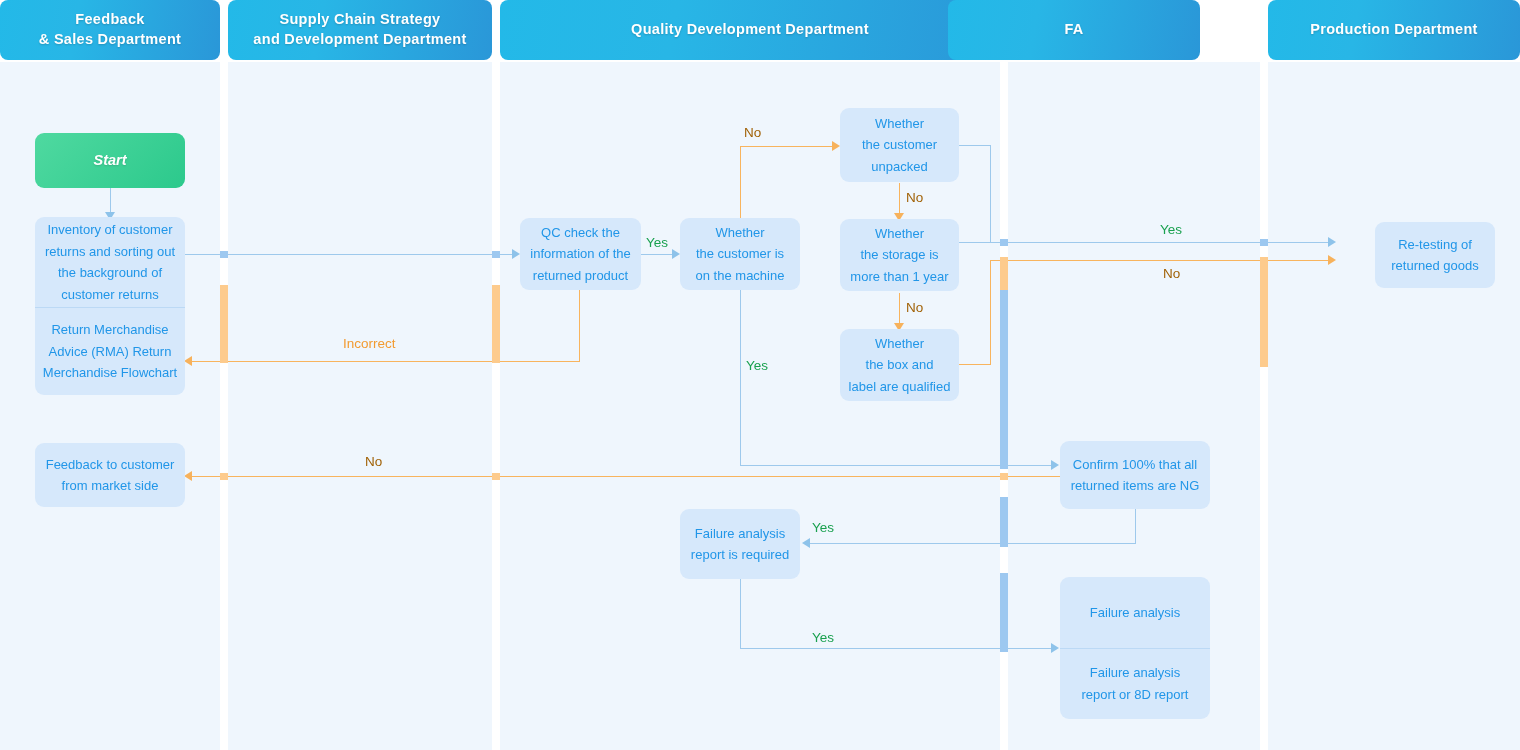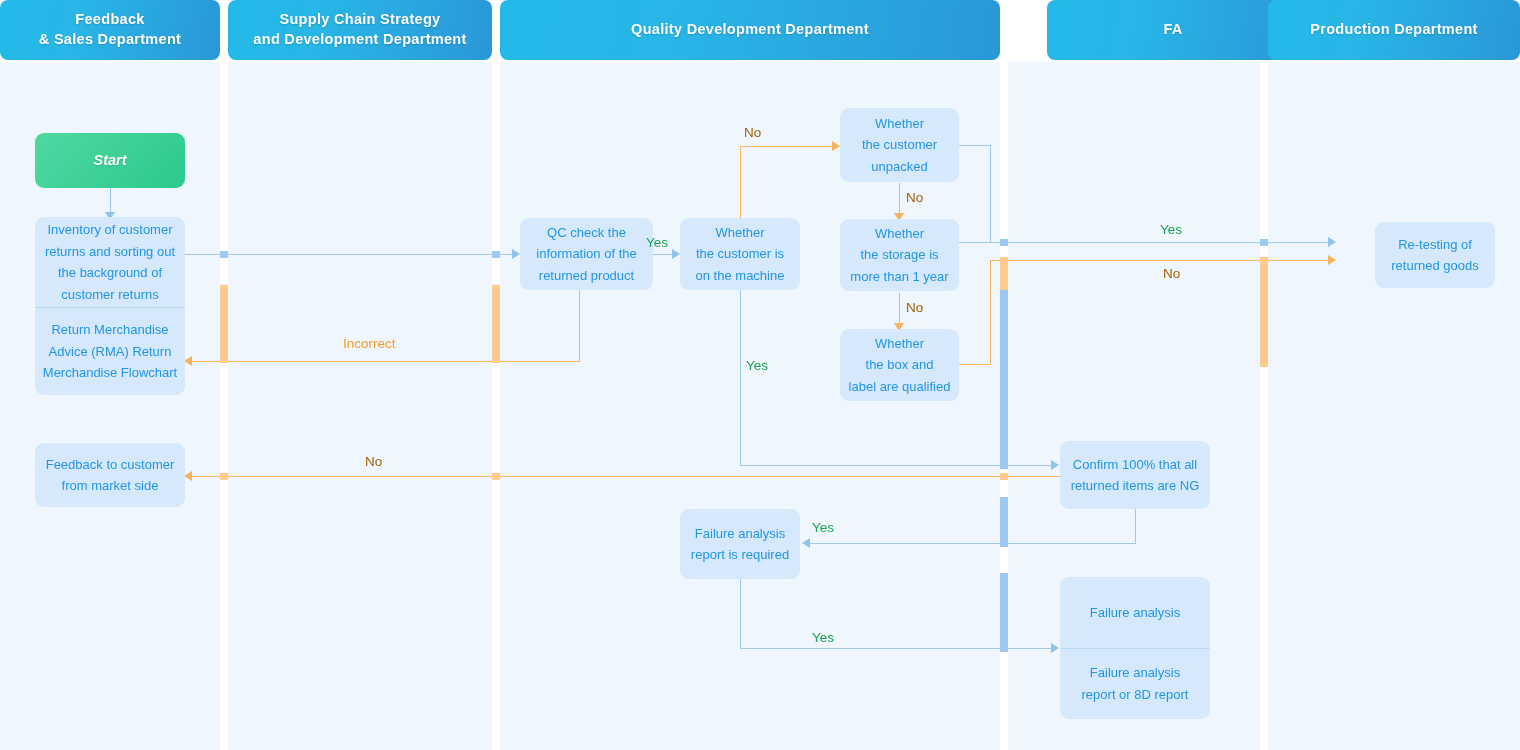--- a/index.html
+++ b/index.html
@@ -96,21 +96,21 @@
   </div>
   <div class="lane-head" style="left:228px;width:264px;">
     <div>
       <div>Supply Chain Strategy</div>
       <div>and Development Department</div>
     </div>
   </div>
   <div class="lane-head" style="left:500px;width:500px;">
     <span>Quality Development Department</span>
   </div>
-  <div class="lane-head" style="left:1047px;width:252px;">
+  <div class="lane-head" style="left:948px;width:252px;">
     <span>FA</span>
   </div>
   <div class="lane-head" style="left:1268px;width:252px;">
     <span>Production Department</span>
   </div>
 
   <div class="ln v b" style="left:110px;top:186px;height:28px;"></div>
   <div class="ah ah-d b" style="left:105px;top:212px;"></div>
 
   <div class="ln h b" style="left:185px;top:254px;width:330px;"></div>
@@ -195,21 +195,21 @@
       <span>Advice (RMA) Return</span>
       <span>Merchandise Flowchart</span>
     </div>
   </div>
 
   <div class="node" style="left:35px;top:443px;width:150px;height:64px;">
     <span>Feedback to customer</span>
     <span>from market side</span>
   </div>
 
-  <div class="node" style="left:520px;top:218px;width:133px;height:72px;justify-content:center;">
+  <div class="node" style="left:520px;top:218px;width:121px;height:72px;justify-content:center;">
     <span>QC check the</span>
     <span>information of the</span>
     <span>returned product</span>
   </div>
 
   <div class="node" style="left:680px;top:218px;width:120px;height:72px;">
     <span>Whether</span>
     <span>the customer is</span>
     <span>on the machine</span>
   </div>

